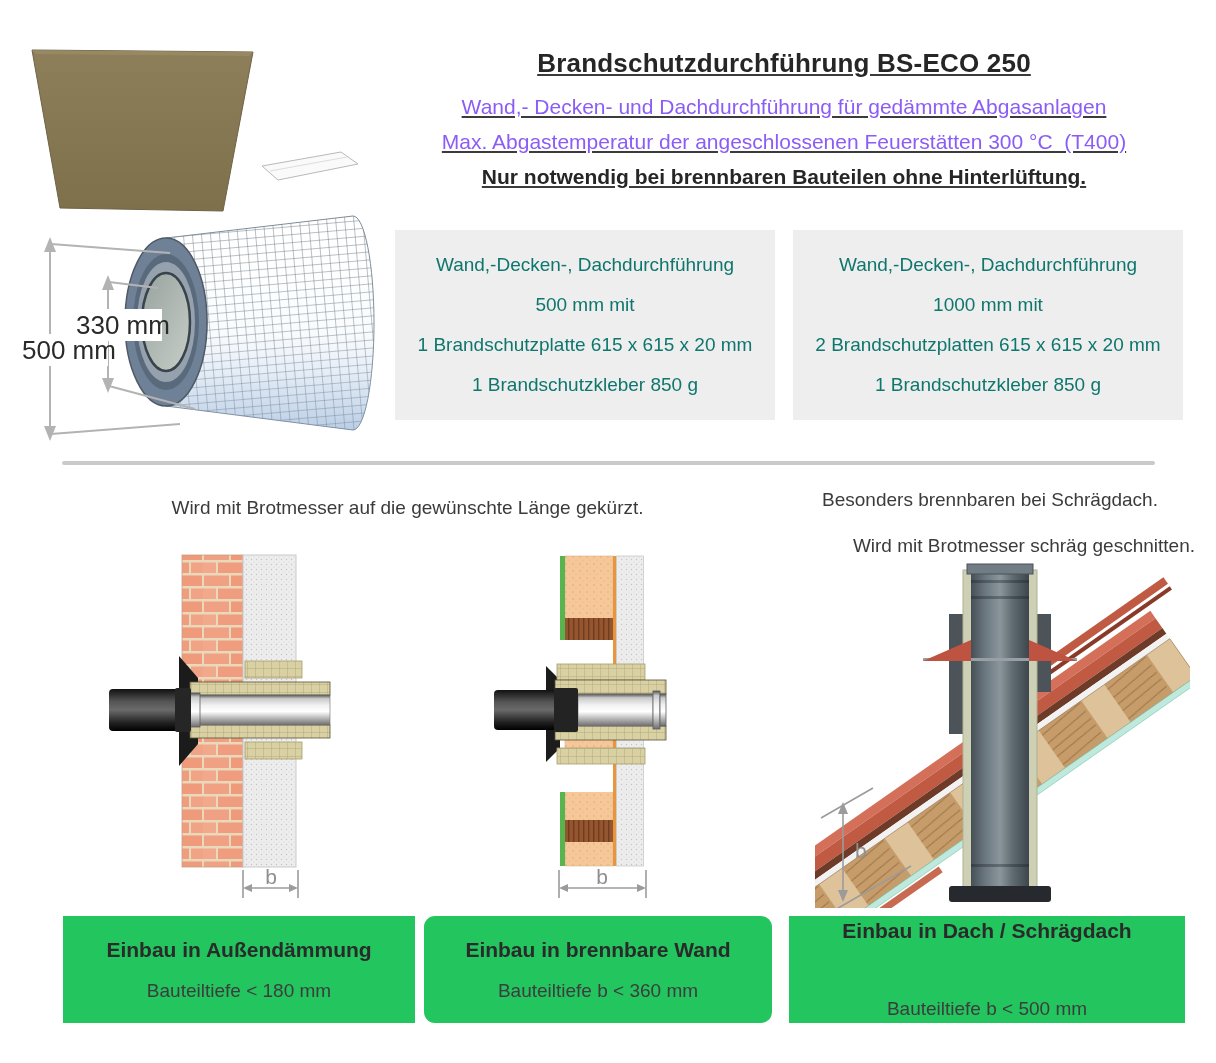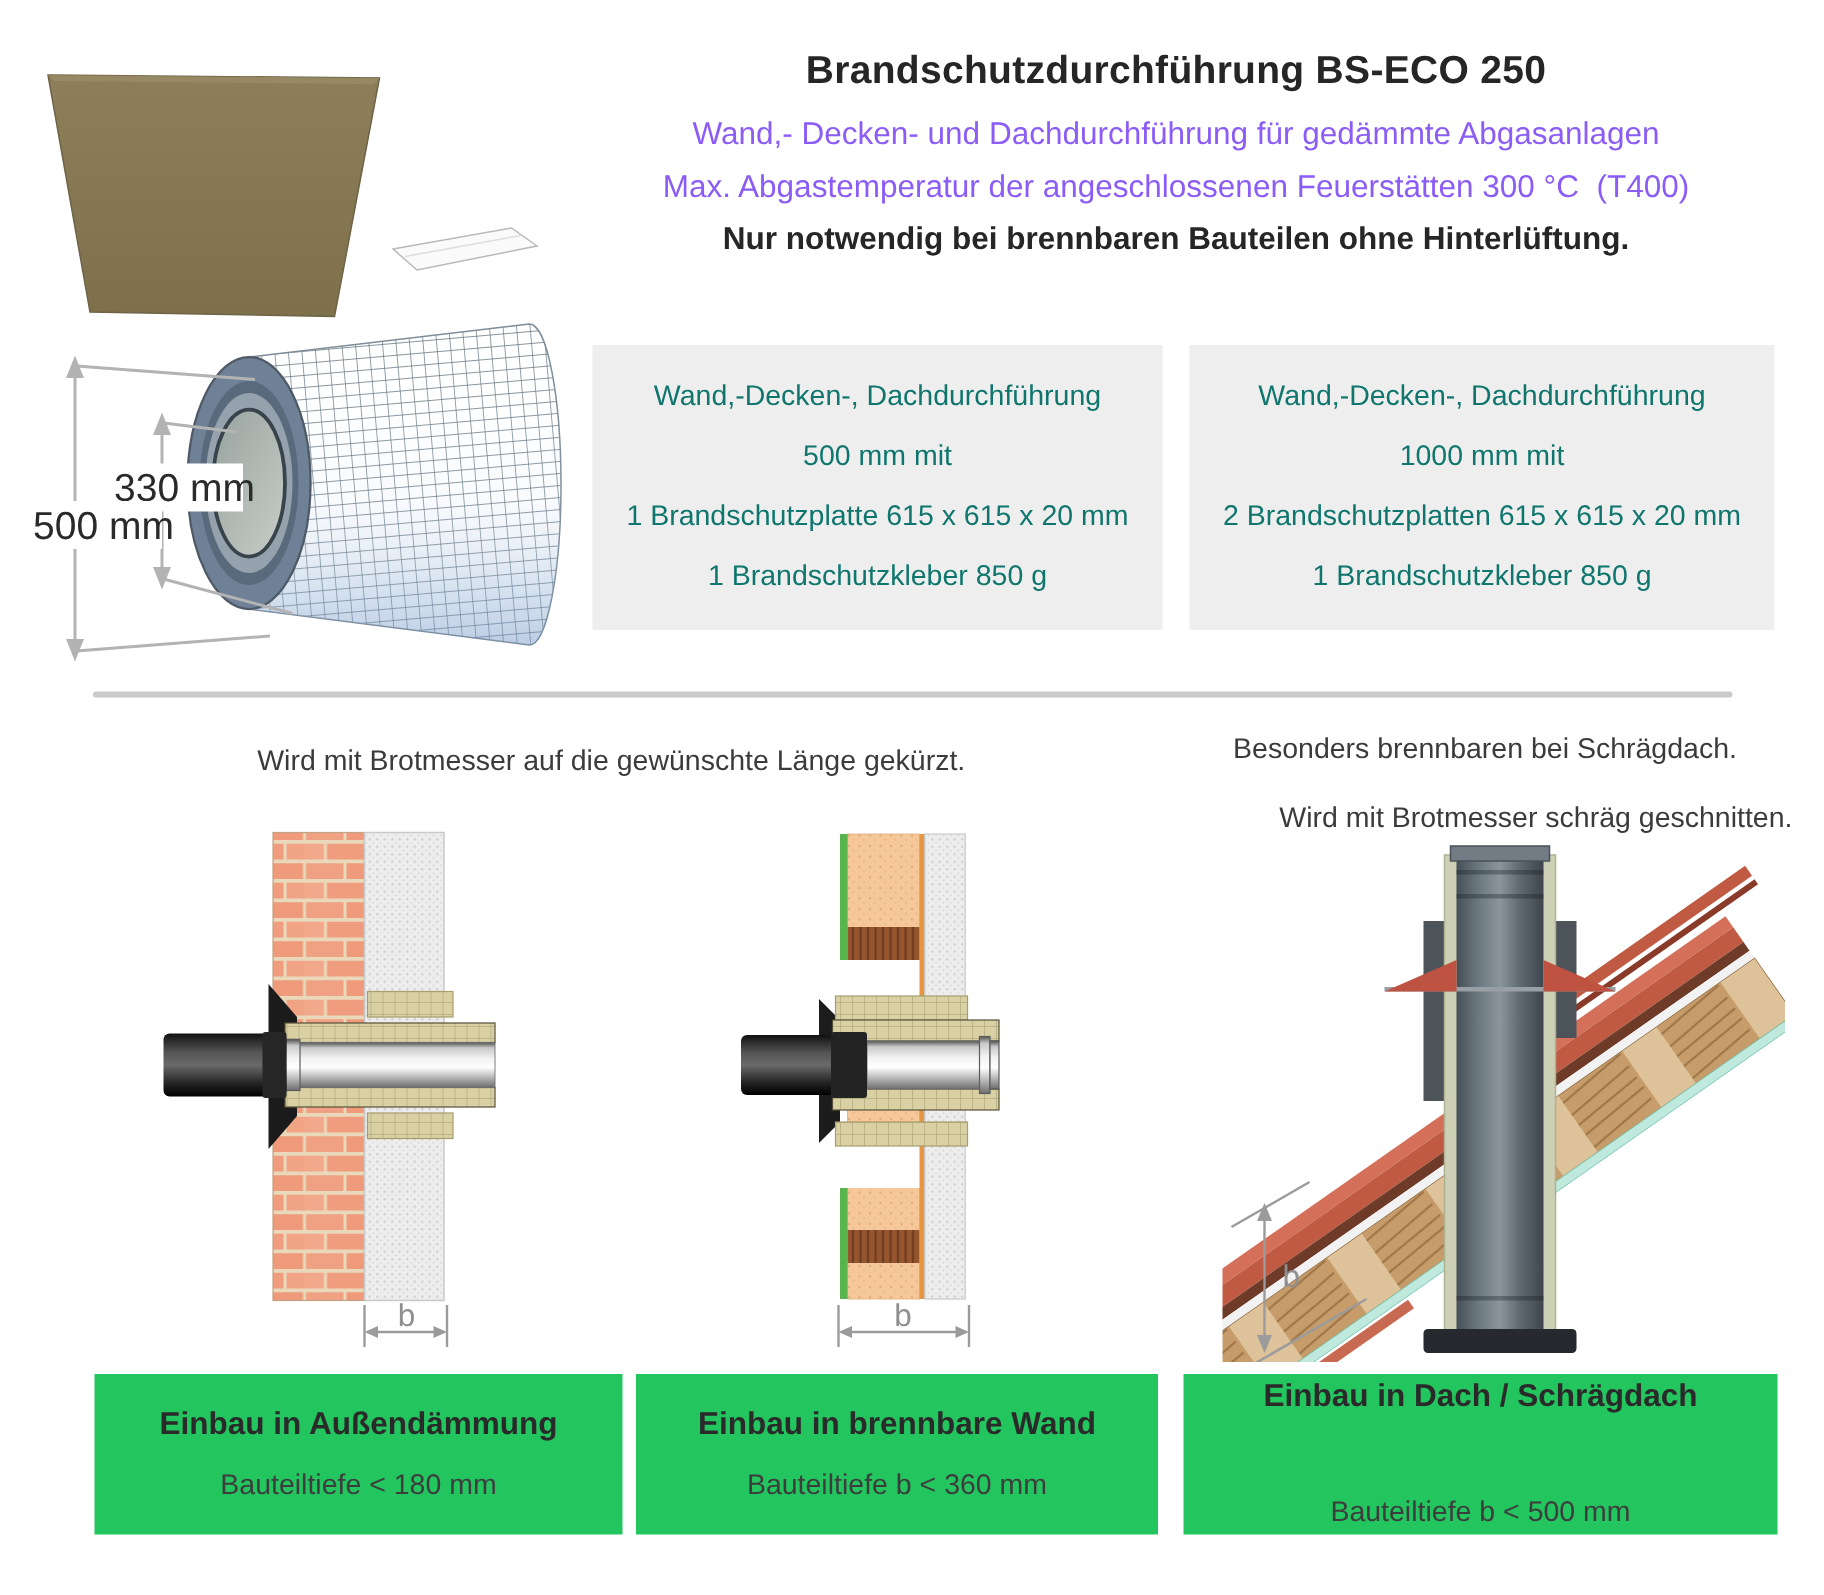--- a/index.html
+++ b/index.html
@@ -1,21 +1,21 @@
 <!DOCTYPE html>
 <html lang="de"><head>
 <meta charset="utf-8">
 <style>
   * { margin:0; padding:0; box-sizing:border-box; }
   html,body { background:#ffffff; }
   body { font-family:"Liberation Sans", sans-serif; color:#3b3b3b; }
   .page { position:relative; width:1216px; height:1063px; background:#fff; overflow:hidden; }
 
   
-  .header { position:absolute; left:378px; top:31px; width:812px; text-align:center; }
+  .header { position:absolute; left:378px; top:48px; width:812px; text-align:center;text-decoration:underline; }
   .header h1 { font-size:26px; font-weight:700; color:#262626; margin:0 0 16px; letter-spacing:.2px; }
   .header p.sub { font-size:21px; color:#8b5cf6; margin:0 0 11px; white-space:pre-wrap; }
   .header p.note { font-size:21px; font-weight:700; color:#262626; margin-top:6px; }
 
   
   .product-visual { position:absolute; left:20px; top:25px; width:370px; height:430px; }
 
   
   .variant-box { position:absolute; top:230px; height:190px; background:#eeeeee;
     display:flex; flex-direction:column; justify-content:space-evenly; align-items:center;
@@ -39,21 +39,21 @@
   .diagram-2 { left:480px; top:548px; }
   .diagram-3 { left:815px; top:556px; }
   svg text { font-family:"Liberation Sans", sans-serif; }
 
   
   .install-box { position:absolute; top:916px; height:107px; background:#22c55e;
     display:flex; flex-direction:column; justify-content:center; align-items:center; text-align:center; }
   .install-box .t { font-size:21px; font-weight:700; color:#2a2a2a; margin-bottom:18px; }
   .install-box .s { font-size:19px; color:#3d3d3d; }
   .install-box.b1 { left:63px;  width:352px; }
-  .install-box.b2 { left:424px; width:348px; }
+  .install-box.b2 { left:424px; width:348px;border-radius:11px; }
   .install-box.b3 { left:789px; width:396px;gap:37px; }
 </style>
 </head>
 <body>
 
 <div class="page">
 
   <svg class="product-visual" width="370" height="430" viewBox="0 0 370 430">
     <defs>
       <linearGradient id="pr-board" x1="0" y1="0" x2="0" y2="1">

